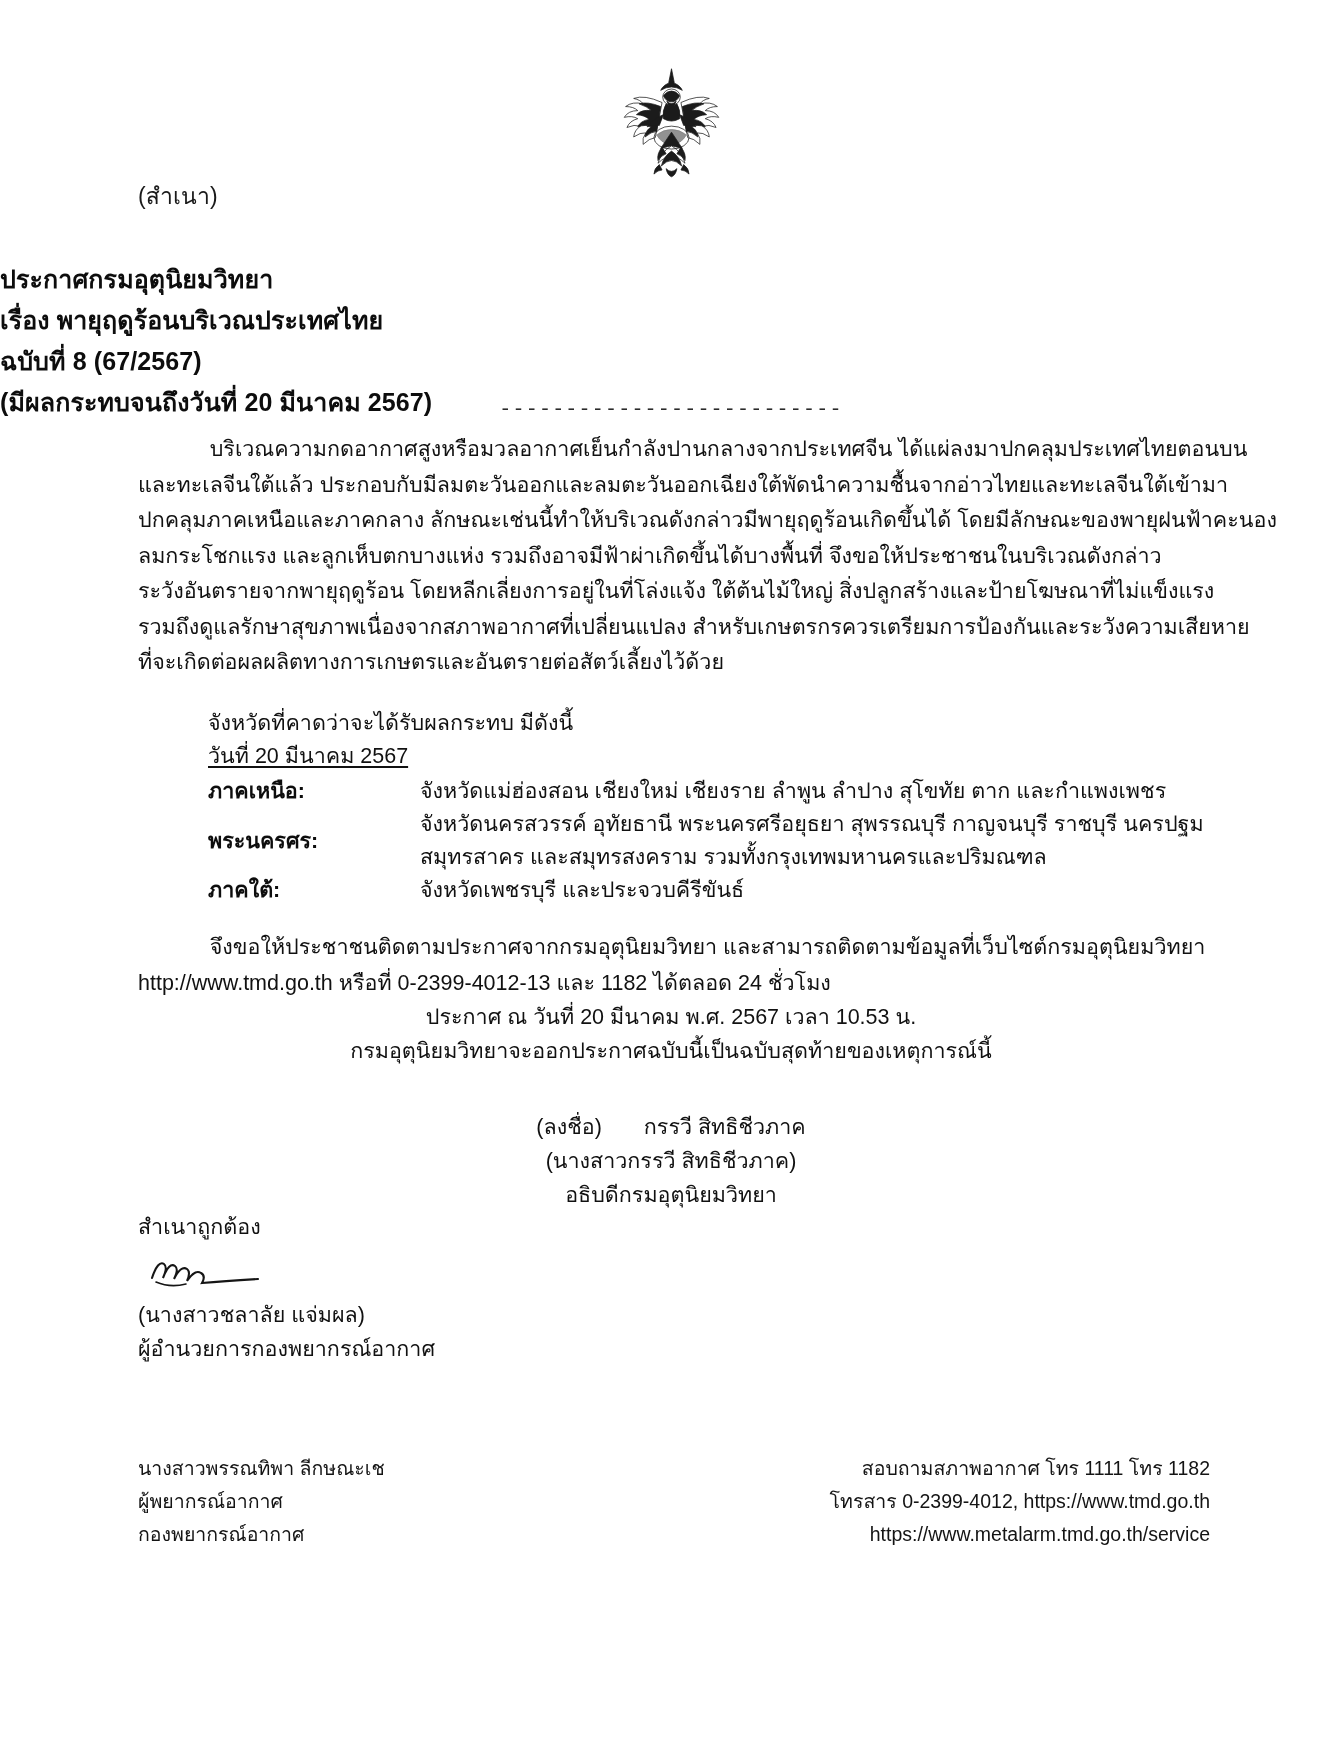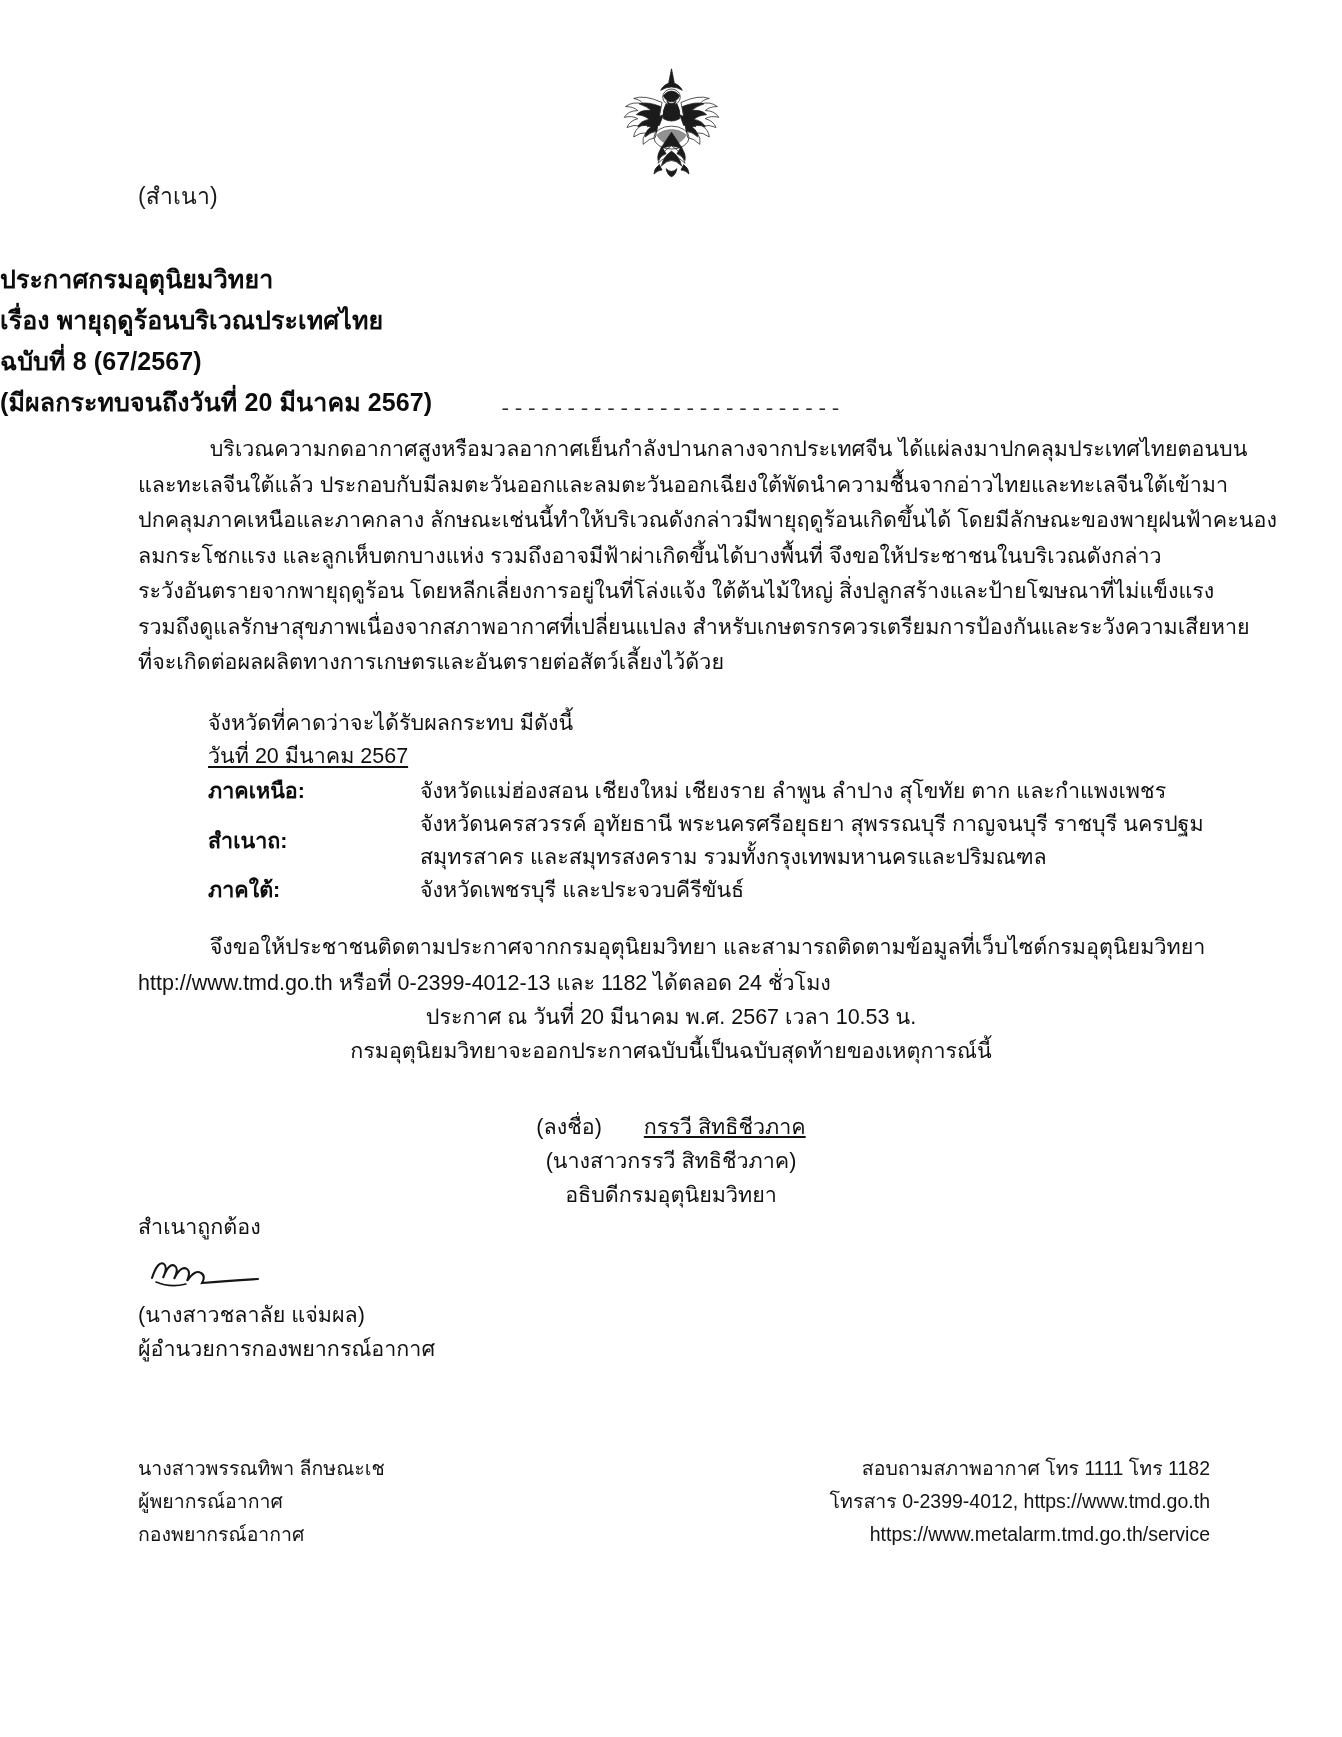--- a/index.html
+++ b/index.html
@@ -173,21 +173,20 @@
     text-align: center;
   }
   .sign-block .s-line {
     font-size: 21.5px;
     line-height: 34px;
     color: #111111;
   }
   .sign-block .s-line .sig-word {
     display: inline-block;
     margin-left: 42px;
-    text-decoration: underline;
   }
 
   
   .certify {
     position: absolute;
     top: 1210px;
     left: 138px;
   }
   .certify .c-line {
     font-size: 21.5px;
@@ -293,21 +292,21 @@
   <div class="affected-date">วันที่ 20 มีนาคม 2567</div>
 
   <div class="region-table">
     <div class="region-row">
       <div class="region-label">ภาคเหนือ:</div>
       <div class="region-values">
         <span>จังหวัดแม่ฮ่องสอน เชียงใหม่ เชียงราย ลำพูน ลำปาง สุโขทัย ตาก และกำแพงเพชร</span>
       </div>
     </div>
     <div class="region-row">
-      <div class="region-label">สำเนาถ:</div>
+      <div class="region-label">พระนครศร:</div>
       <div class="region-values">
         <span>จังหวัดนครสวรรค์ อุทัยธานี พระนครศรีอยุธยา สุพรรณบุรี กาญจนบุรี ราชบุรี นครปฐม</span>
         <span class="cont">สมุทรสาคร และสมุทรสงคราม รวมทั้งกรุงเทพมหานครและปริมณฑล</span>
       </div>
     </div>
     <div class="region-row">
       <div class="region-label">ภาคใต้:</div>
       <div class="region-values">
         <span>จังหวัดเพชรบุรี และประจวบคีรีขันธ์</span>
       </div>

